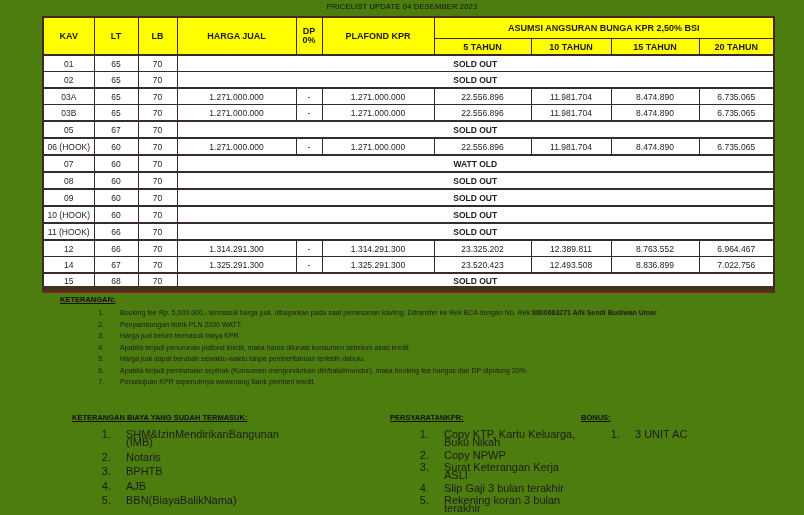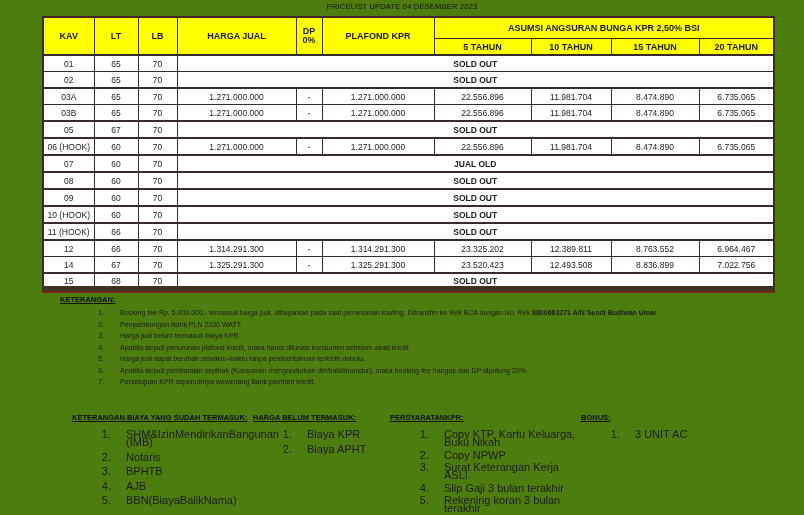--- a/index.html
+++ b/index.html
@@ -144,21 +144,21 @@
             <td>1.271.000.000</td>
             <td>22.556.896</td>
             <td>11.981.704</td>
             <td>8.474.890</td>
             <td>6.735.065</td>
           </tr>
           <tr class="grp">
             <td>07</td>
             <td>60</td>
             <td>70</td>
-            <td colspan="7" class="sold">JUAL OLD</td>
+            <td colspan="7" class="sold">WATT OLD</td>
           </tr>
           <tr class="grp">
             <td>08</td>
             <td>60</td>
             <td>70</td>
             <td colspan="7" class="sold">SOLD OUT</td>
           </tr>
           <tr class="grp">
             <td>09</td>
             <td>60</td>
@@ -230,27 +230,20 @@
     <div class="sec-heading">KETERANGAN BIAYA YANG SUDAH TERMASUK:</div>
     <ol>
         <li>SHM&amp;IzinMendirikanBangunan (IMB)</li>
         <li>Notaris</li>
         <li>BPHTB</li>
         <li>AJB</li>
         <li>BBN(BiayaBalikNama)</li>
       </ol>
   </div>
 
-  <div class="bcol c2">
-    <div class="sec-heading">HARGA BELUM TERMASUK:</div>
-    <ol>
-        <li>Biaya KPR</li>
-        <li>Biaya APHT</li>
-      </ol>
-  </div>
 
   <div class="bcol c3">
     <div class="sec-heading">PERSYARATANKPR:</div>
     <ol>
         <li>Copy KTP, Kartu Keluarga, Buku Nikah</li>
         <li>Copy NPWP</li>
         <li>Surat Keterangan Kerja ASLI</li>
         <li>Slip Gaji 3 bulan terakhir</li>
         <li>Rekening koran 3 bulan terakhir</li>
         <li>Photo 3x4 = 3 lembar</li>

